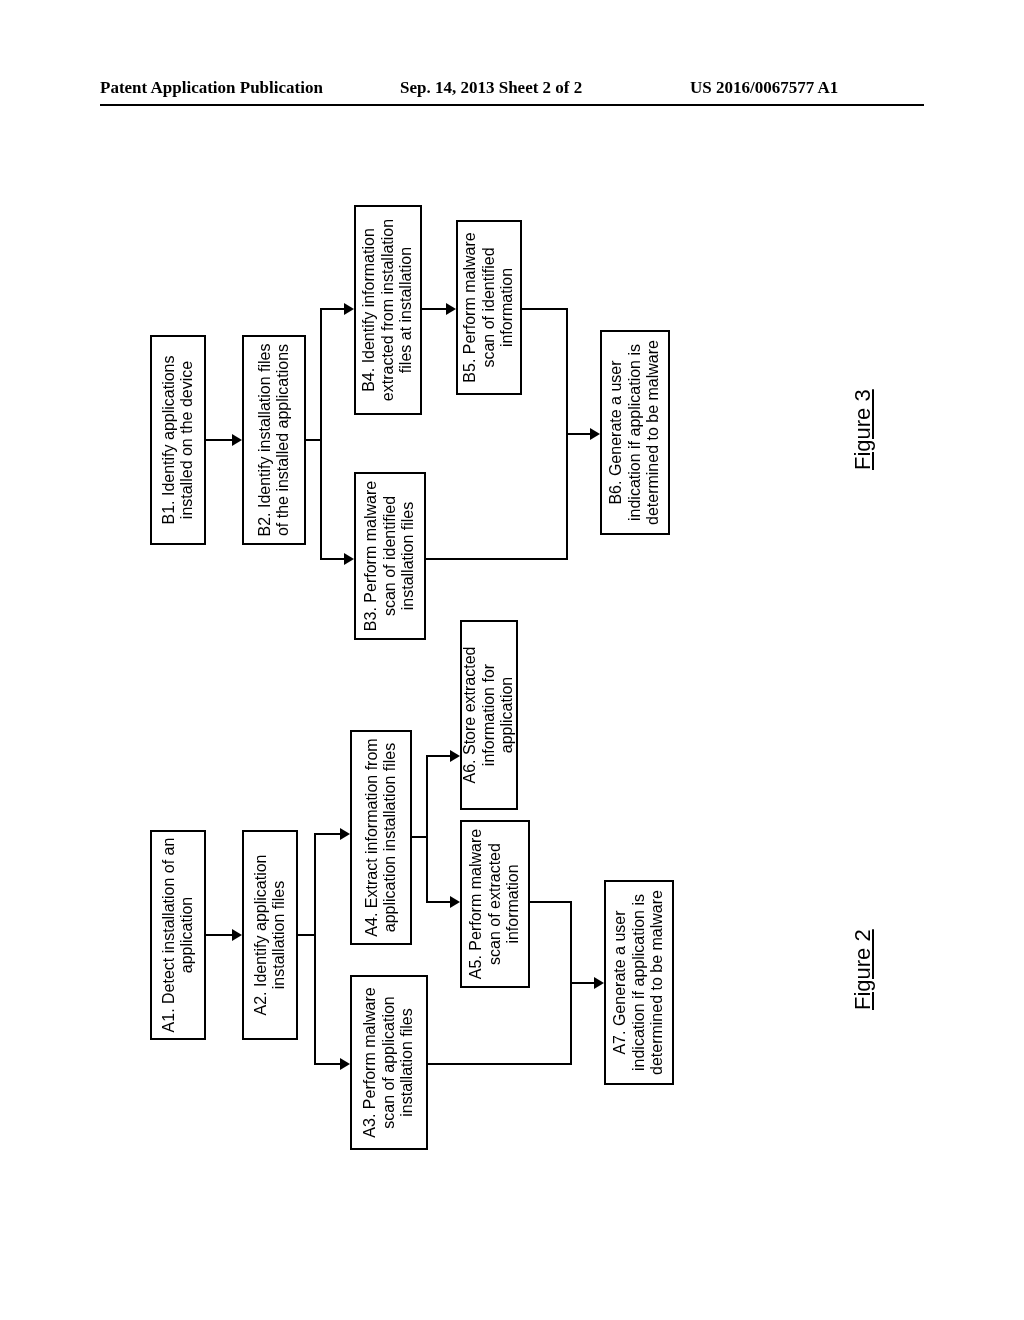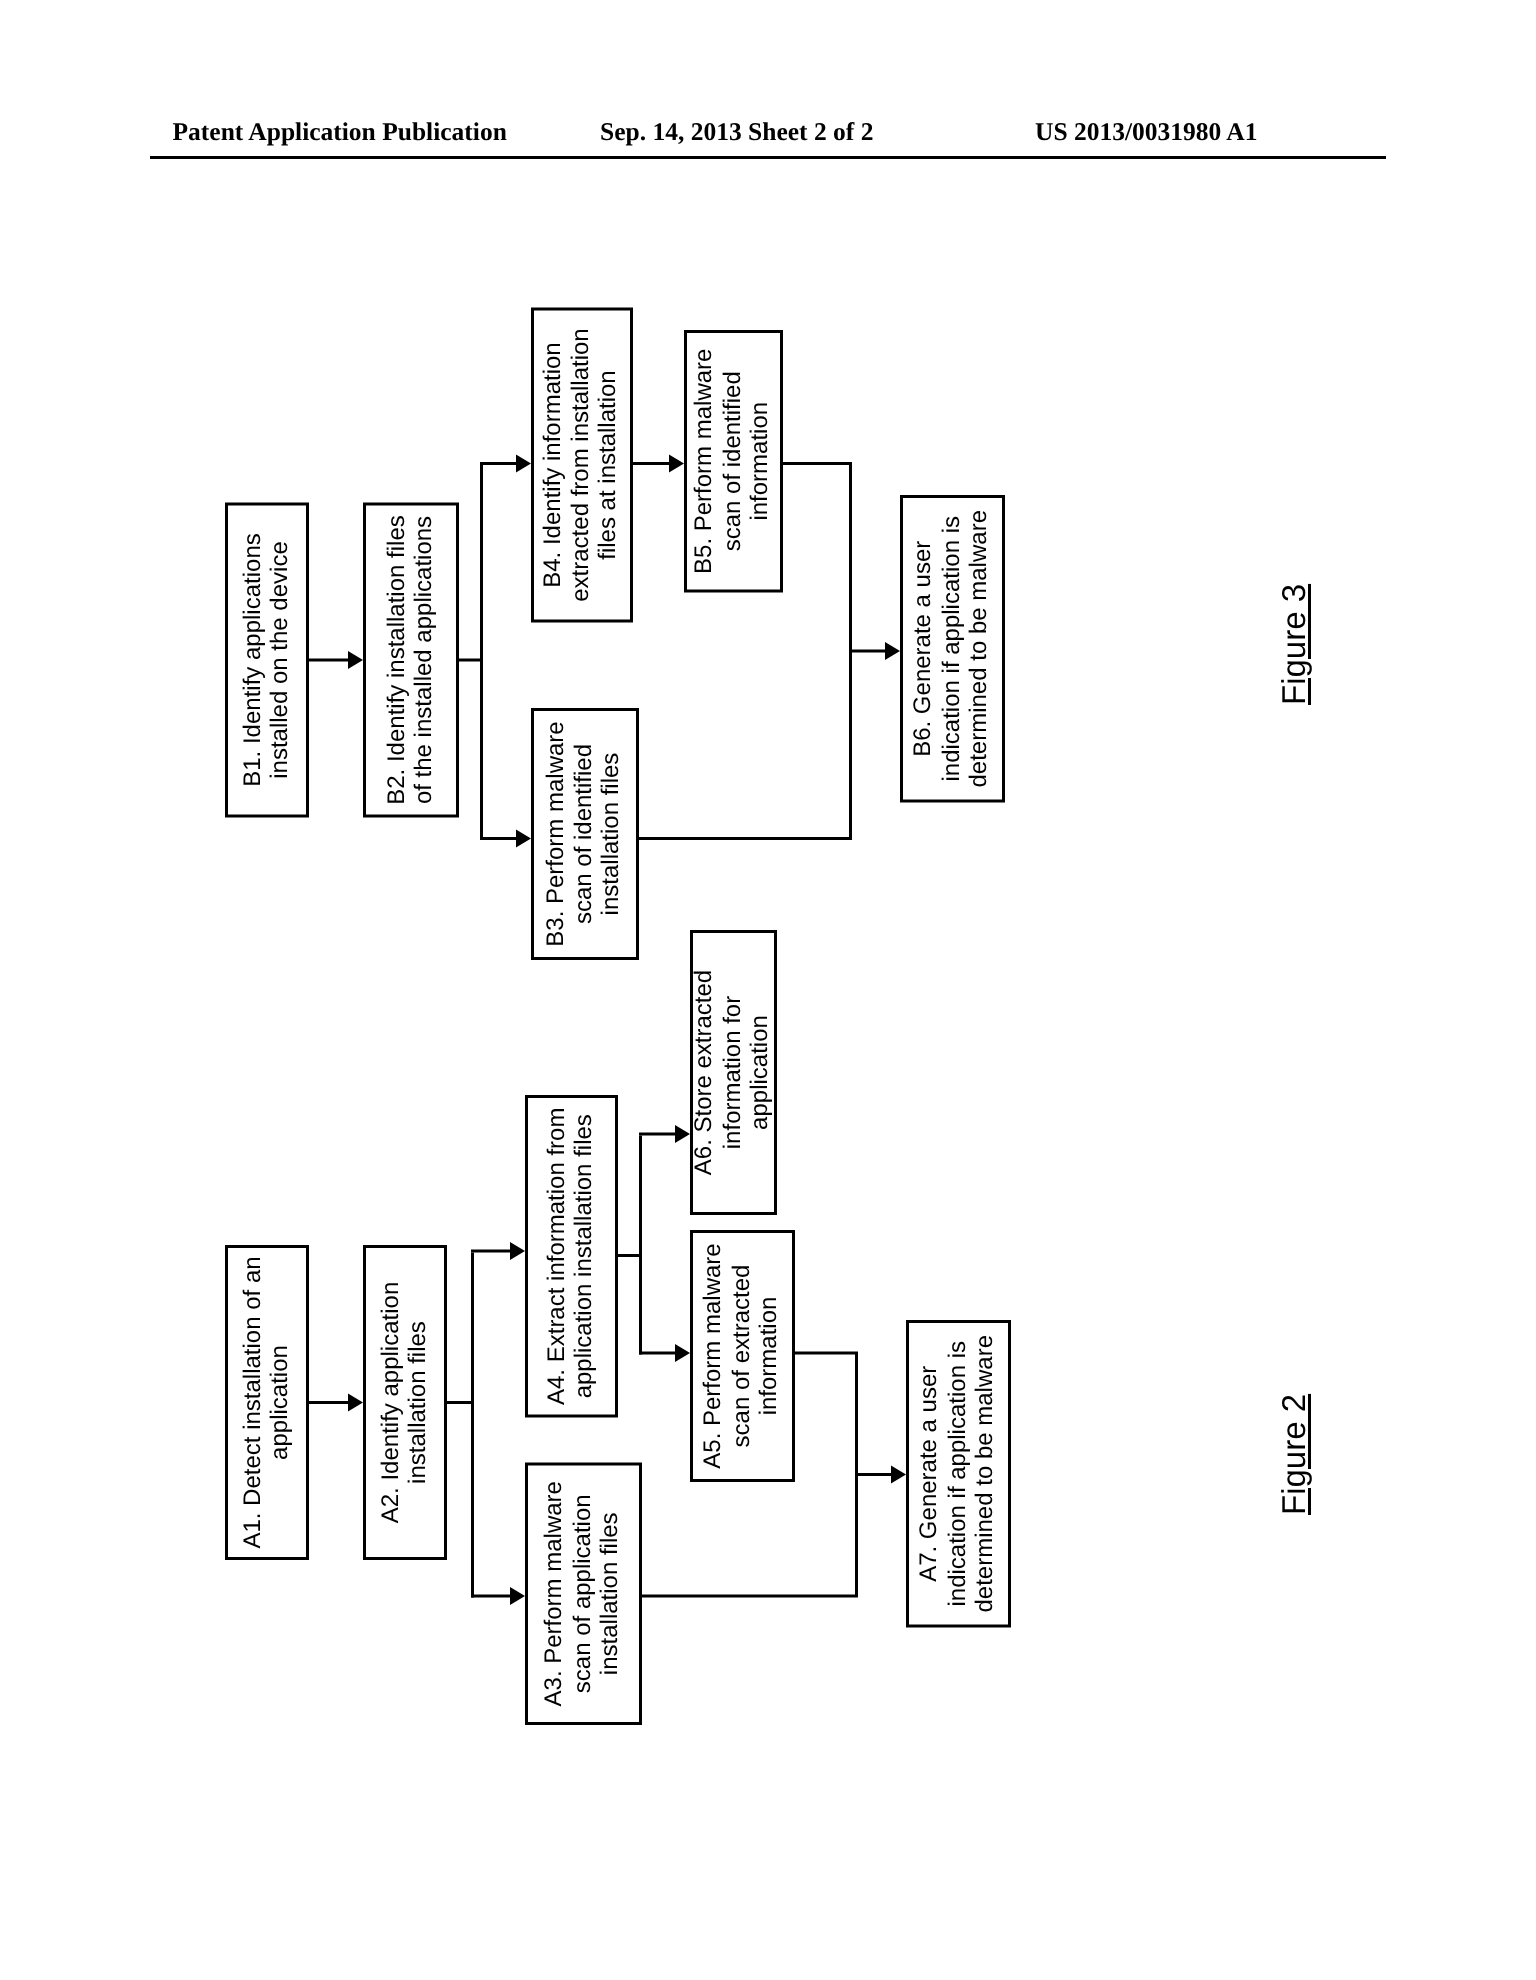--- a/index.html
+++ b/index.html
@@ -18,21 +18,21 @@
   }
   .header {
     position: absolute;
     top: 78px;
     left: 0;
     width: 1024px;
     height: 30px;
     font-weight: bold;
     font-size: 17px;
   }
-  .header .left  { position: absolute; left: 115px; }
+  .header .left  { position: absolute; left: 100px; }
   .header .mid   { position: absolute; left: 400px; }
   .header .right { position: absolute; left: 690px; }
   .header-line {
     position: absolute;
     top: 104px;
     left: 100px;
     width: 824px;
     border-top: 2px solid #000;
   }
 
@@ -104,21 +104,21 @@
   }
 </style>
 </head>
 <body>
 
 <div class="page">
 
   <div class="header">
     <span class="left">Patent Application Publication</span>
     <span class="mid">Sep. 14, 2013  Sheet 2 of 2</span>
-    <span class="right">US 2013/0031980 A1</span>
+    <span class="right">US 2016/0067577 A1</span>
   </div>
   <div class="header-line"></div>
 
   <div class="figure-slot">
     <div class="figure-inner">
 
       <div class="flow left">
 
         <div class="box" style="left:110px; top:0;   width:210px; height:56px;">A1. Detect installation of an application</div>
 

